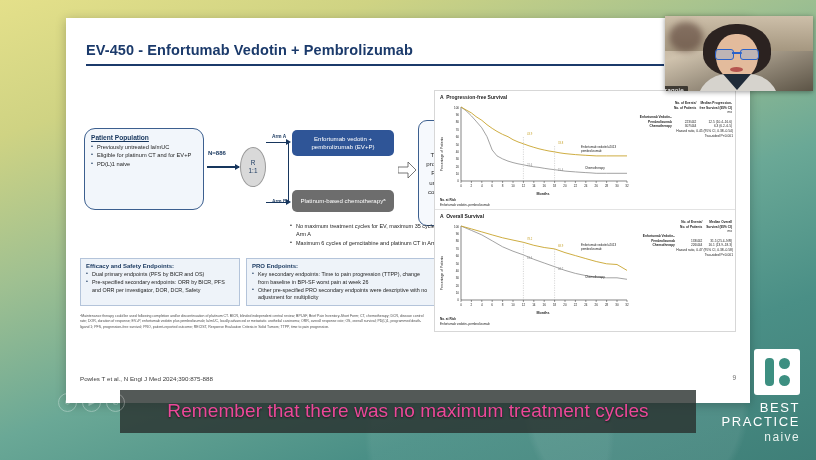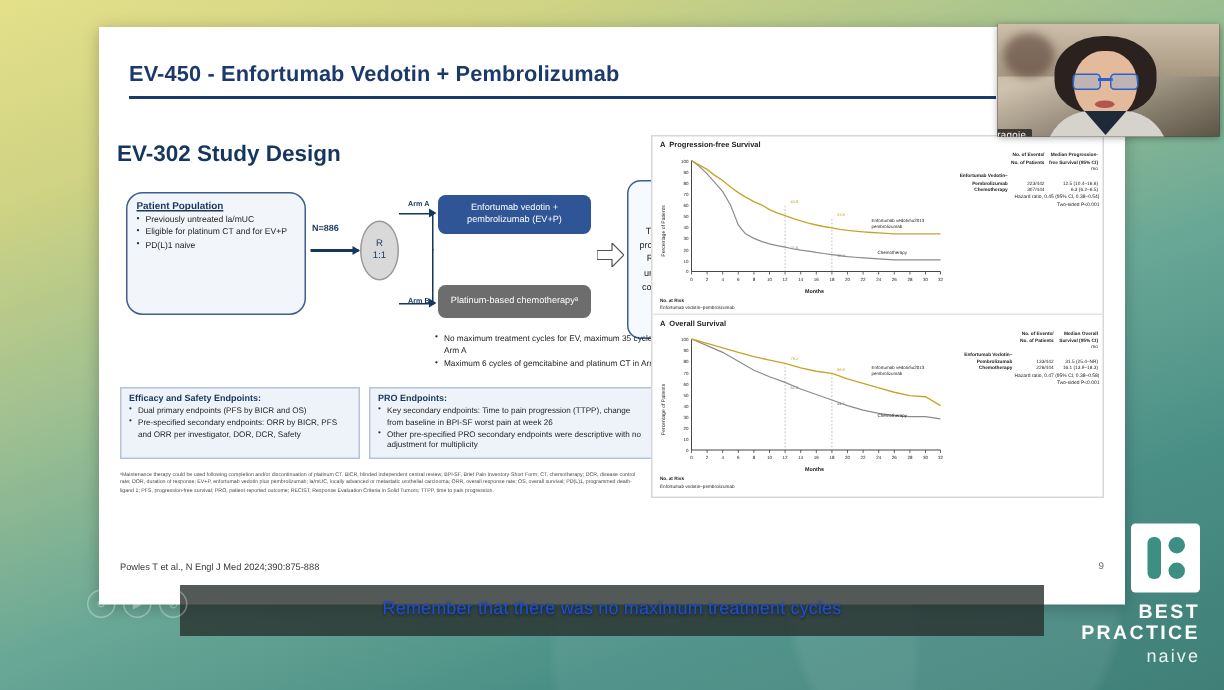--- a/index.html
+++ b/index.html
@@ -104,47 +104,46 @@
   .mouth{position:absolute;left:31px;top:43px;width:13px;height:5px;border-radius:50%;background:#b5544f;}
   .body{position:absolute;left:-2px;top:50px;width:82px;height:30px;border-radius:34px 34px 0 0;
     background:#d6d3cd;}
   .collar{position:absolute;left:24px;top:50px;width:28px;height:16px;background:#1f2a38;
     clip-path:polygon(0 0,100% 0,50% 100%);}
   .cam-name{position:absolute;left:-42px;bottom:7px;padding:1px 4px;background:rgba(0,0,0,.62);
     color:#fff;font-size:6.5px;border-radius:1px;letter-spacing:.2px;}
   
   .caption{position:absolute;left:120px;top:390px;width:576px;
     background:rgba(40,48,45,.80);padding:8px 14px 10px;box-sizing:border-box;text-align:center;}
-  .cap-line{color:#1d4ed8;font-size:12px;line-height:1.32;letter-spacing:.1px;
+  .cap-line{color:#ec4899;font-size:19px;line-height:1.32;letter-spacing:.1px;
     text-shadow:0 1px 2px rgba(0,0,0,.6);}
   
   .controls{position:absolute;left:58px;bottom:48px;display:flex;gap:5px;opacity:.32;}
   .ctl{width:17px;height:17px;border-radius:50%;border:1.4px solid #fff;display:flex;
     align-items:center;justify-content:center;color:#fff;font-size:8px;}
   
   .logo{position:absolute;right:16px;bottom:14px;text-align:right;}
   .logo-mark{width:46px;height:46px;background:#fff;border-radius:3px;margin-left:auto;
     position:relative;margin-bottom:6px;}
   .lm-bar{position:absolute;left:11px;top:9px;width:9px;height:28px;border-radius:4px;background:#3d8f81;}
   .lm-dot1{position:absolute;right:10px;top:9px;width:11px;height:11px;border-radius:50%;background:#3d8f81;}
   .lm-dot2{position:absolute;right:10px;bottom:9px;width:11px;height:11px;border-radius:50%;background:#3d8f81;}
-  .logo-t1,.logo-t2{color:#fff;font-size:13px;font-weight:bold;letter-spacing:1.6px;line-height:1.15;}
+  .logo-t1,.logo-t2{color:#fff;font-size:13px;font-weight:normal;letter-spacing:1.6px;line-height:1.15;}
   .logo-t3{color:#e8f3ef;font-size:12px;letter-spacing:1.4px;line-height:1.3;}
 </style>
 </head>
 <body>
 
 <div class="bg-accent"></div>
 
 <div class="slide">
 
   <div class="slide-title">EV-450 - Enfortumab Vedotin + Pembrolizumab</div>
   <div class="slide-title-rule"></div>
 
-  <div class="design-title">EV-302 Study Design</div>
 
   <div class="inner-panel">
 
     <div class="pat-box">
       <div class="pat-head">Patient Population</div>
       <div class="pat-li">Previously untreated la/mUC</div>
       <div class="pat-li">Eligible for platinum CT and for EV+P</div>
       <div class="pat-li">PD(L)1 naive</div>
     </div>
 

